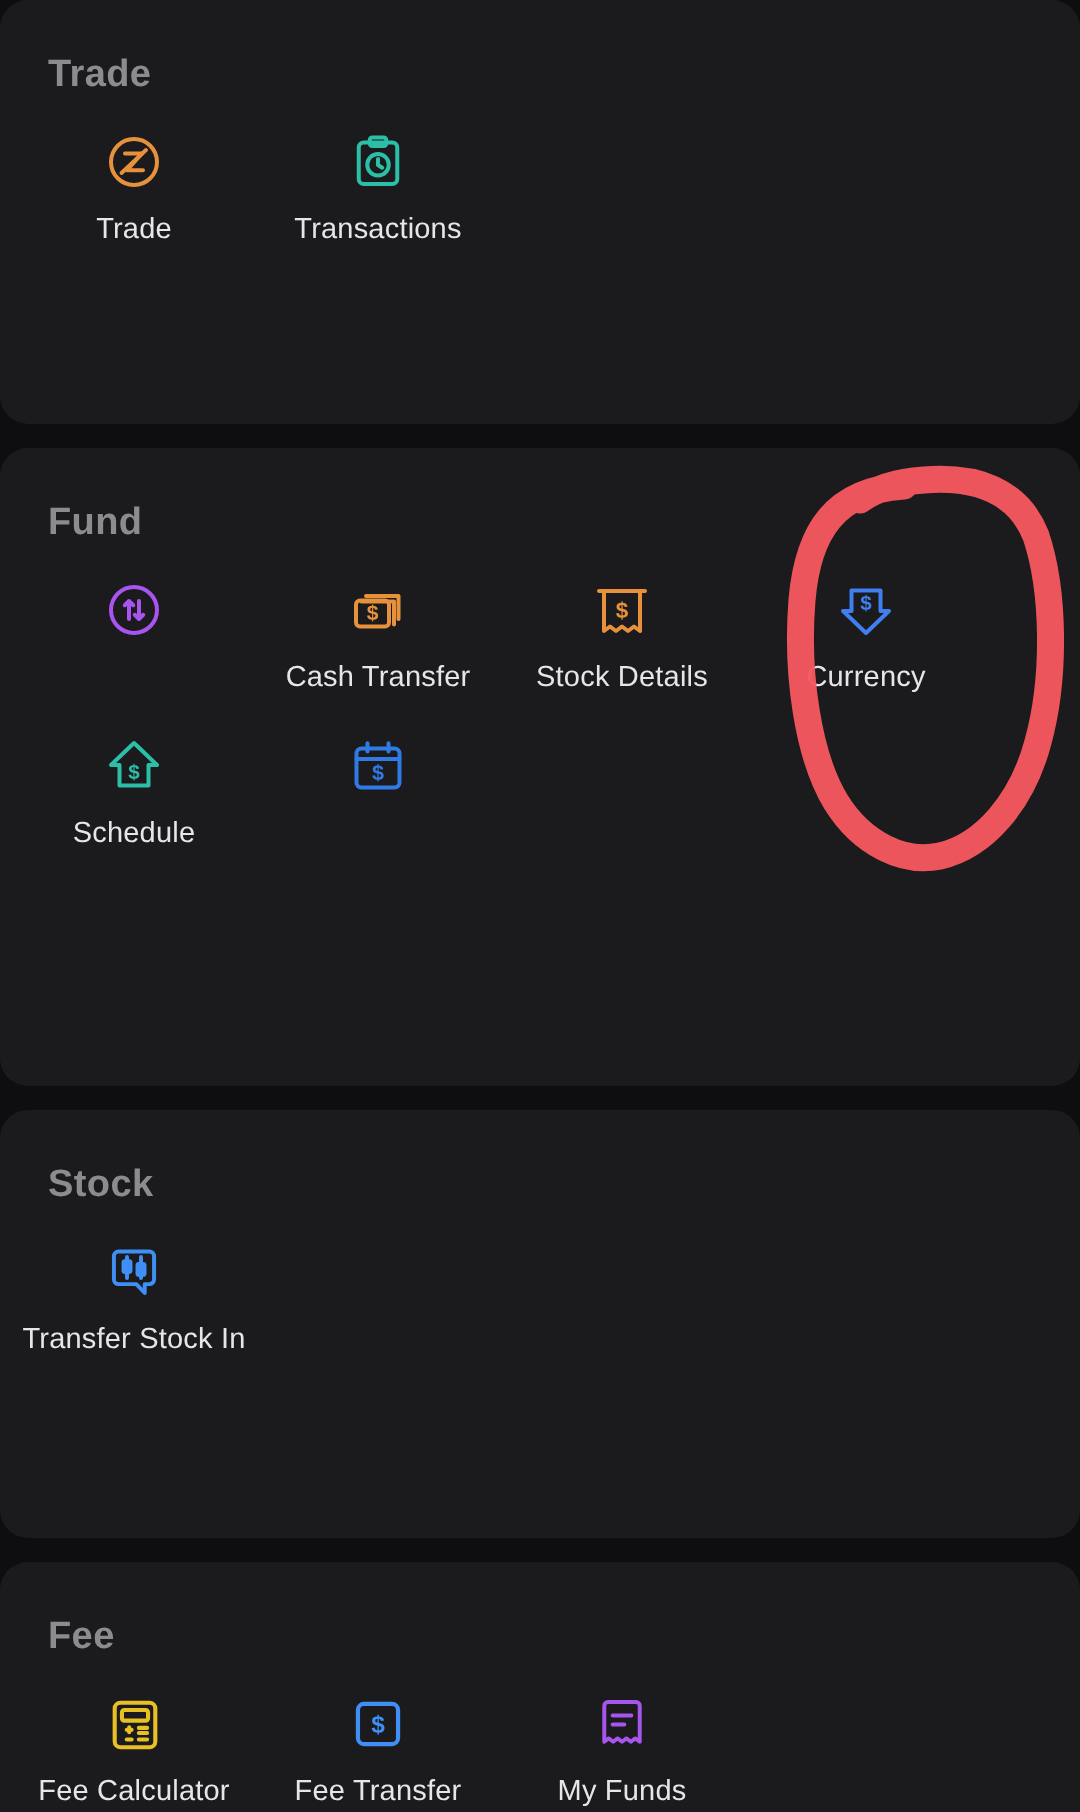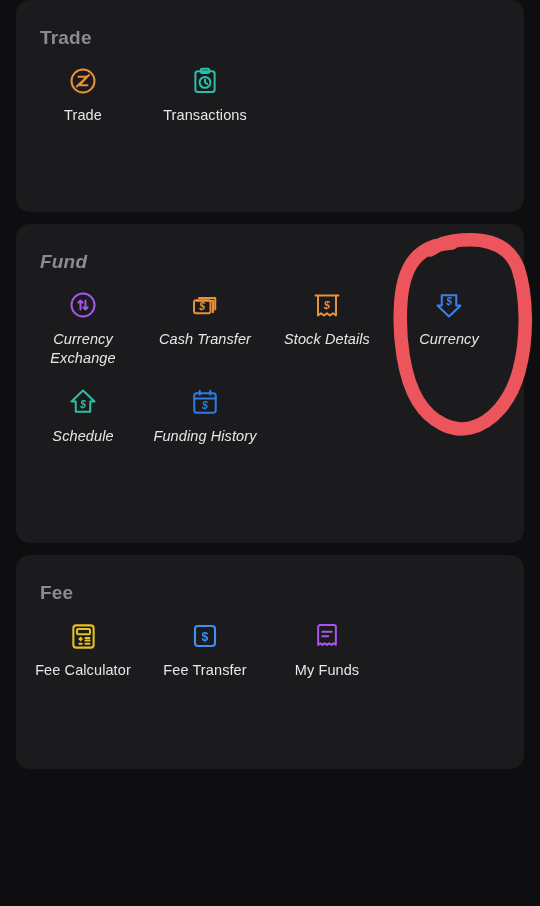--- a/index.html
+++ b/index.html
@@ -13,21 +13,21 @@
     overflow: hidden;
     font-family: "Liberation Sans", sans-serif;
     -webkit-font-smoothing: antialiased;
   }
   .screen {
     position: relative;
     width: 540px;
     height: 906px;
     background: #0e0e10;
     box-sizing: border-box;
-    padding: 0 16px;
+    padding: 0 0;
   }
   .card {
     background: #1b1b1d;
     border-radius: 14px;
     margin-bottom: 12px;
     padding: 0 0 24px 0;
     position: relative;
   }
   .card-title {
     color: #8b8b90;
@@ -69,21 +69,21 @@
     letter-spacing: 0.1px;
   }
 
   
   .card .grid::before {
     content: "";
   }
 
   
   #card-trade { height: 188px; }
-  #card-fund  { height: 295px; font-style: italic; }
+  #card-fund  { height: 295px; }
   #card-stock { height: 190px; }
   #card-fee   { height: 190px; }
 
   
   .annot {
     position: absolute;
     pointer-events: none;
     left: 0; top: 0;
     width: 540px;
     height: 906px;
@@ -130,21 +130,20 @@
     <div class="grid">
 
       <div class="tile">
         <span class="ico">
           <svg width="30" height="30" viewBox="0 0 24 24" fill="none" stroke="#a855f0" stroke-width="1.6" stroke-linecap="round" stroke-linejoin="round">
             <circle cx="12" cy="12" r="9.2"></circle>
             <path d="M10 15.6 V8.4 M8.3 10.1 L10 8.4 L11.7 10.1"></path>
             <path d="M14 8.4 V15.6 M12.3 13.9 L14 15.6 L15.7 13.9"></path>
           </svg>
         </span>
-        <span class="lbl">Currency Exchange</span>
       </div>
 
       <div class="tile">
         <span class="ico">
           <svg width="30" height="30" viewBox="0 0 24 24" fill="none" stroke="#e8913c" stroke-width="1.6" stroke-linecap="round" stroke-linejoin="round">
             <path d="M7.2 6.4 H20.2 V15.6"></path>
             <path d="M5.4 8.6 H18.4 V17.8"></path>
             <rect x="3.2" y="8.2" width="13.2" height="10.4" rx="1.6"></rect>
             <text x="9.8" y="16.0" font-family="'Liberation Sans',sans-serif" font-size="8.4" font-weight="bold" fill="#e8913c" stroke="none" text-anchor="middle">$</text>
           </svg>
@@ -185,26 +184,44 @@
 
       <div class="tile">
         <span class="ico">
           <svg width="30" height="30" viewBox="0 0 24 24" fill="none" stroke="#2f7ae5" stroke-width="1.6" stroke-linecap="round" stroke-linejoin="round">
             <rect x="3.4" y="5.0" width="17.2" height="15.6" rx="2"></rect>
             <path d="M3.4 9.2 H20.6"></path>
             <path d="M7.8 2.9 V6.2 M16.2 2.9 V6.2"></path>
             <text x="12" y="17.6" font-family="'Liberation Sans',sans-serif" font-size="8.6" font-weight="bold" fill="#2f7ae5" stroke="none" text-anchor="middle">$</text>
           </svg>
         </span>
-        <span class="lbl">Funding History</span>
-      </div>
-
-    </div>
-  </div>
-
+      </div>
+
+    </div>
+  </div>
+
+  <div class="card" id="card-stock">
+    <div class="card-title">Stock</div>
+    <div class="grid">
+
+      <div class="tile">
+        <span class="ico">
+          <svg width="28" height="28" viewBox="0 0 24 24" fill="none" stroke="#3f8ff5" stroke-width="1.7" stroke-linecap="round" stroke-linejoin="round">
+            <path d="M3.4 5.2 a2 2 0 0 1 2-2 H18.6 a2 2 0 0 1 2 2 V15.2 a2 2 0 0 1 -2 2 H16.6 L16.6 21.0 L13.0 17.2 H5.4 a2 2 0 0 1 -2 -2 Z"></path>
+            <path d="M9.0 5.6 V14.6"></path>
+            <rect x="7.5" y="7.4" width="3.0" height="4.6" rx="0.6"></rect>
+            <path d="M15.0 5.6 V14.6"></path>
+            <rect x="13.5" y="8.6" width="3.0" height="4.6" rx="0.6"></rect>
+          </svg>
+        </span>
+        <span class="lbl">Transfer Stock In</span>
+      </div>
+
+    </div>
+  </div>
 
   <div class="card" id="card-fee">
     <div class="card-title">Fee</div>
     <div class="grid">
 
       <div class="tile">
         <span class="ico">
           <svg width="29" height="29" viewBox="0 0 24 24" fill="none" stroke="#e8c023" stroke-width="1.7" stroke-linecap="round" stroke-linejoin="round">
             <rect x="3.6" y="2.8" width="16.8" height="18.4" rx="2.4"></rect>
             <rect x="6.6" y="5.8" width="10.8" height="4.4" rx="1"></rect>

